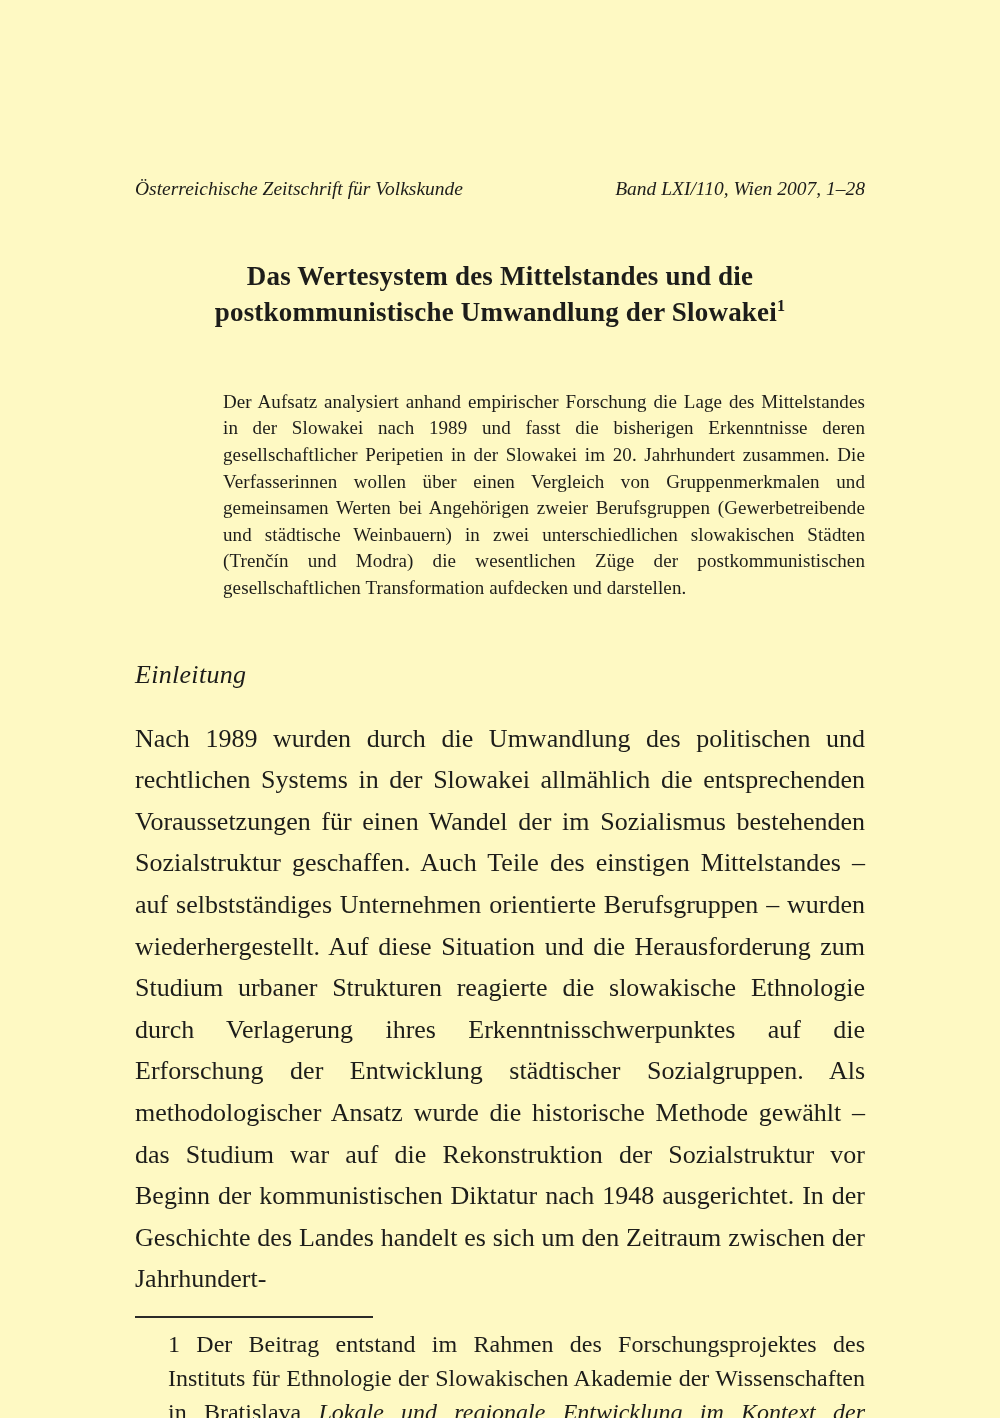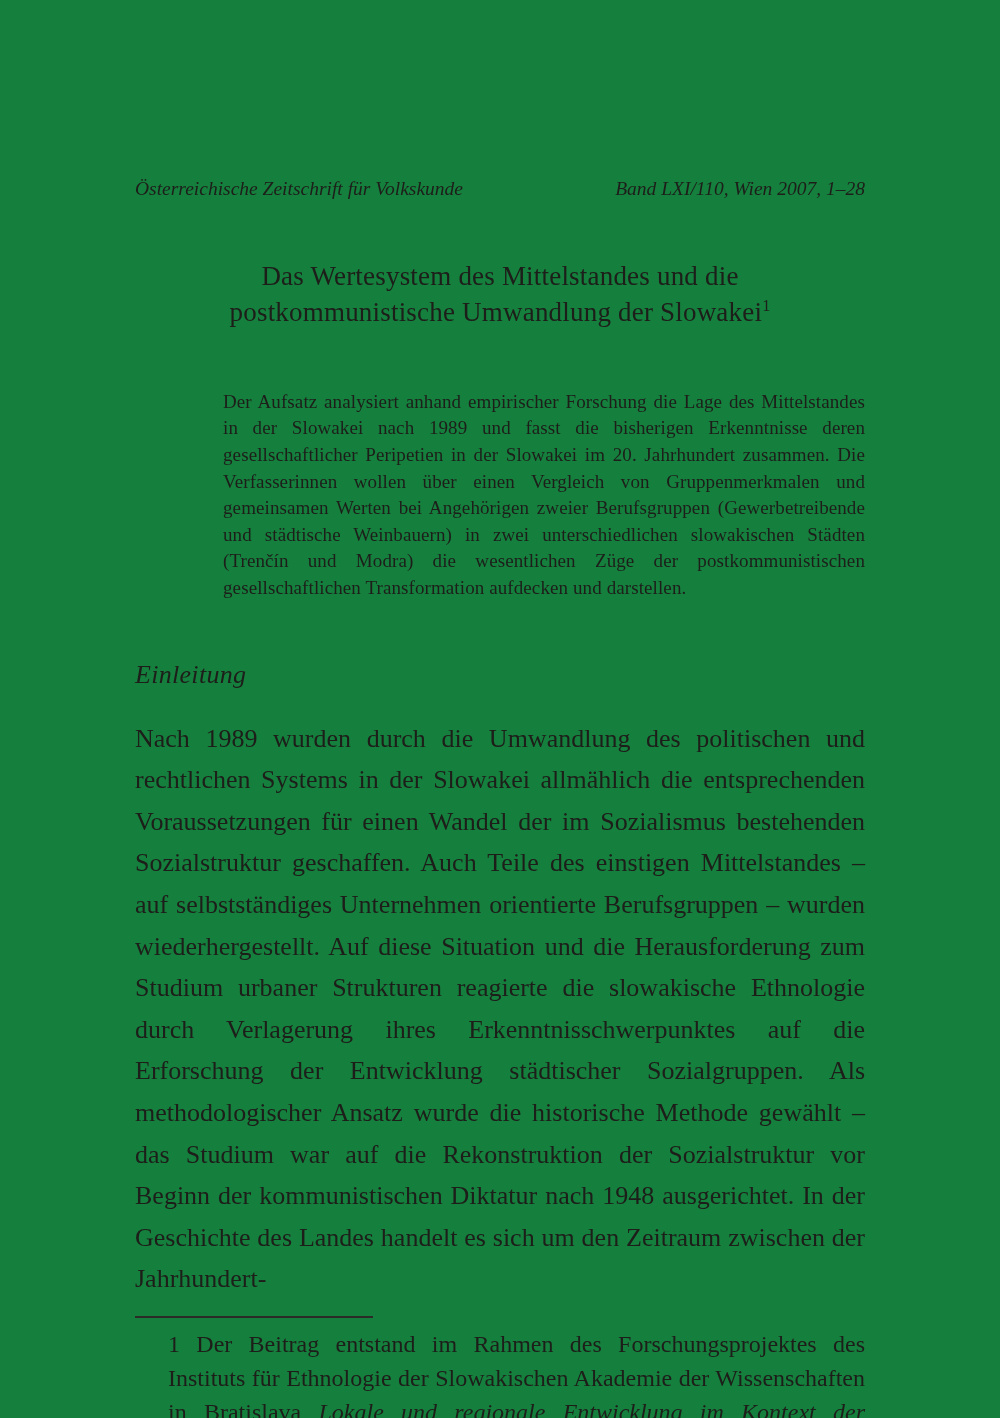--- a/index.html
+++ b/index.html
@@ -2,40 +2,40 @@
 <html><head>
 <meta charset="utf-8">
 <style>
   * { margin: 0; padding: 0; box-sizing: border-box; }
   html, body { background: #ffffff; }
   .page {
     position: relative;
     width: 1000px;
     height: 1418px;
     margin: 0 auto;
-    background: #15803d;
+    background: #fef9c3;
     color: #1d1d1a;
     font-family: "Liberation Serif", "DejaVu Serif", serif;
     padding: 178px 135px 0 135px;
     overflow: hidden;
   }
   .running-head {
     display: flex;
     justify-content: space-between;
     align-items: baseline;
     font-style: italic;
     font-size: 19.5px;
   }
   .running-head .journal { text-align: left; }
   .running-head .issue { text-align: center; }
   .title {
     margin-top: 58px;
     text-align: center;
     font-size: 27px;
-    font-weight: normal;
+    font-weight: bold;
     line-height: 1.35;
     letter-spacing: 0.2px;
   }
   .title sup {
     font-size: 60%;
     line-height: 0;
   }
   .authors {
     margin-top: 30px;
     text-align: center;

